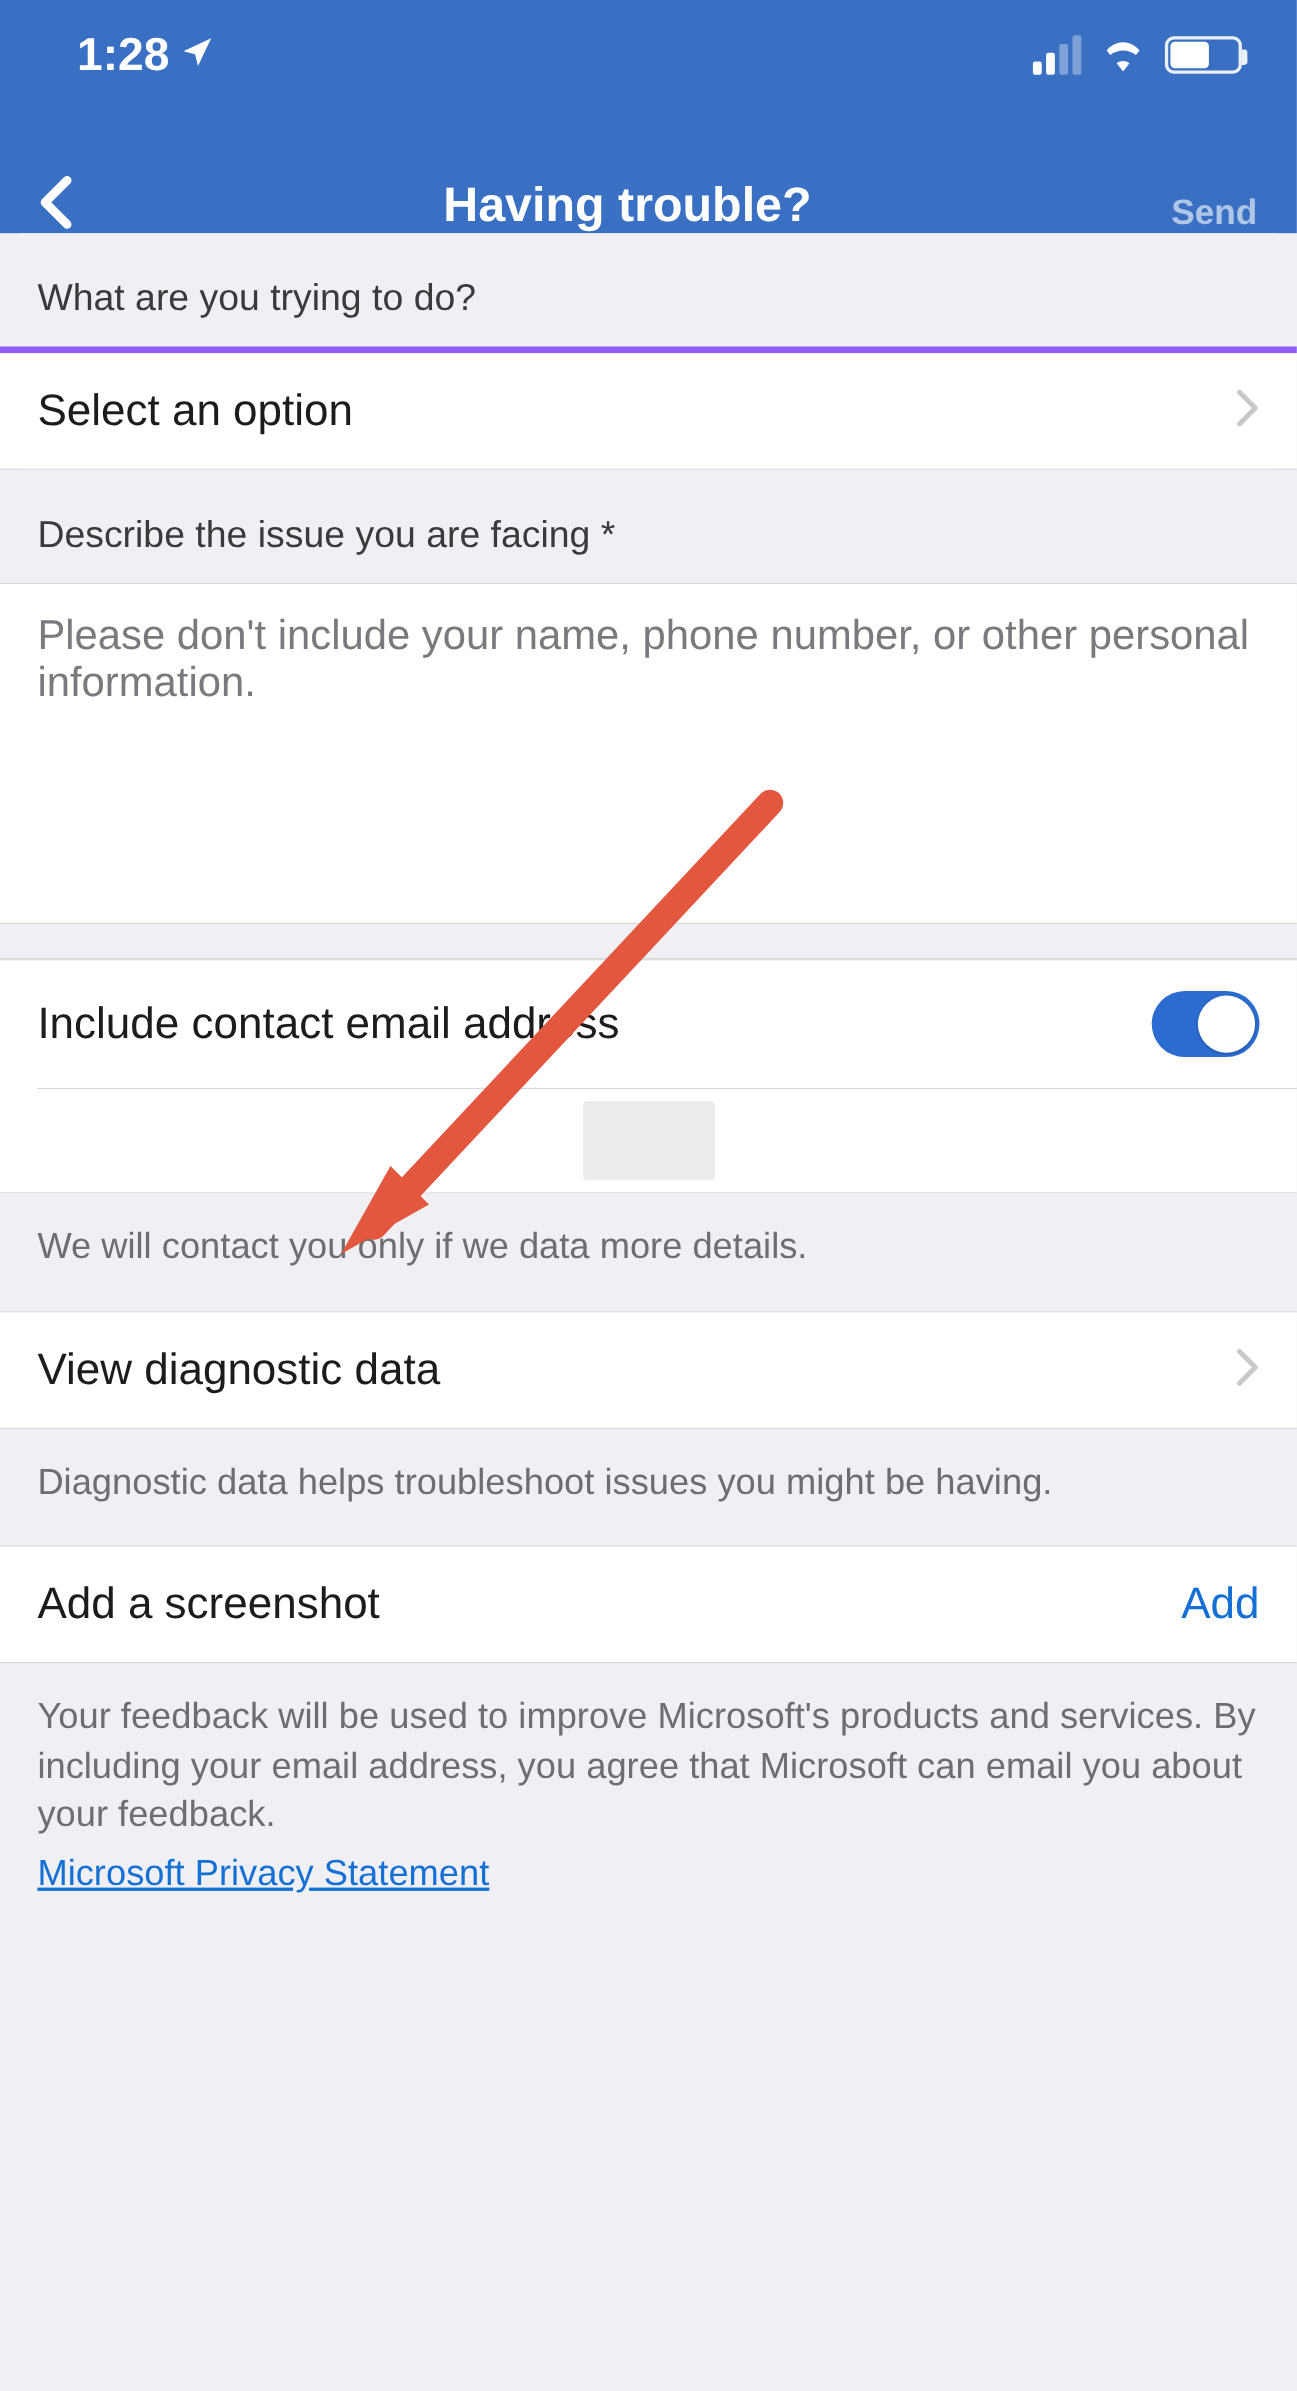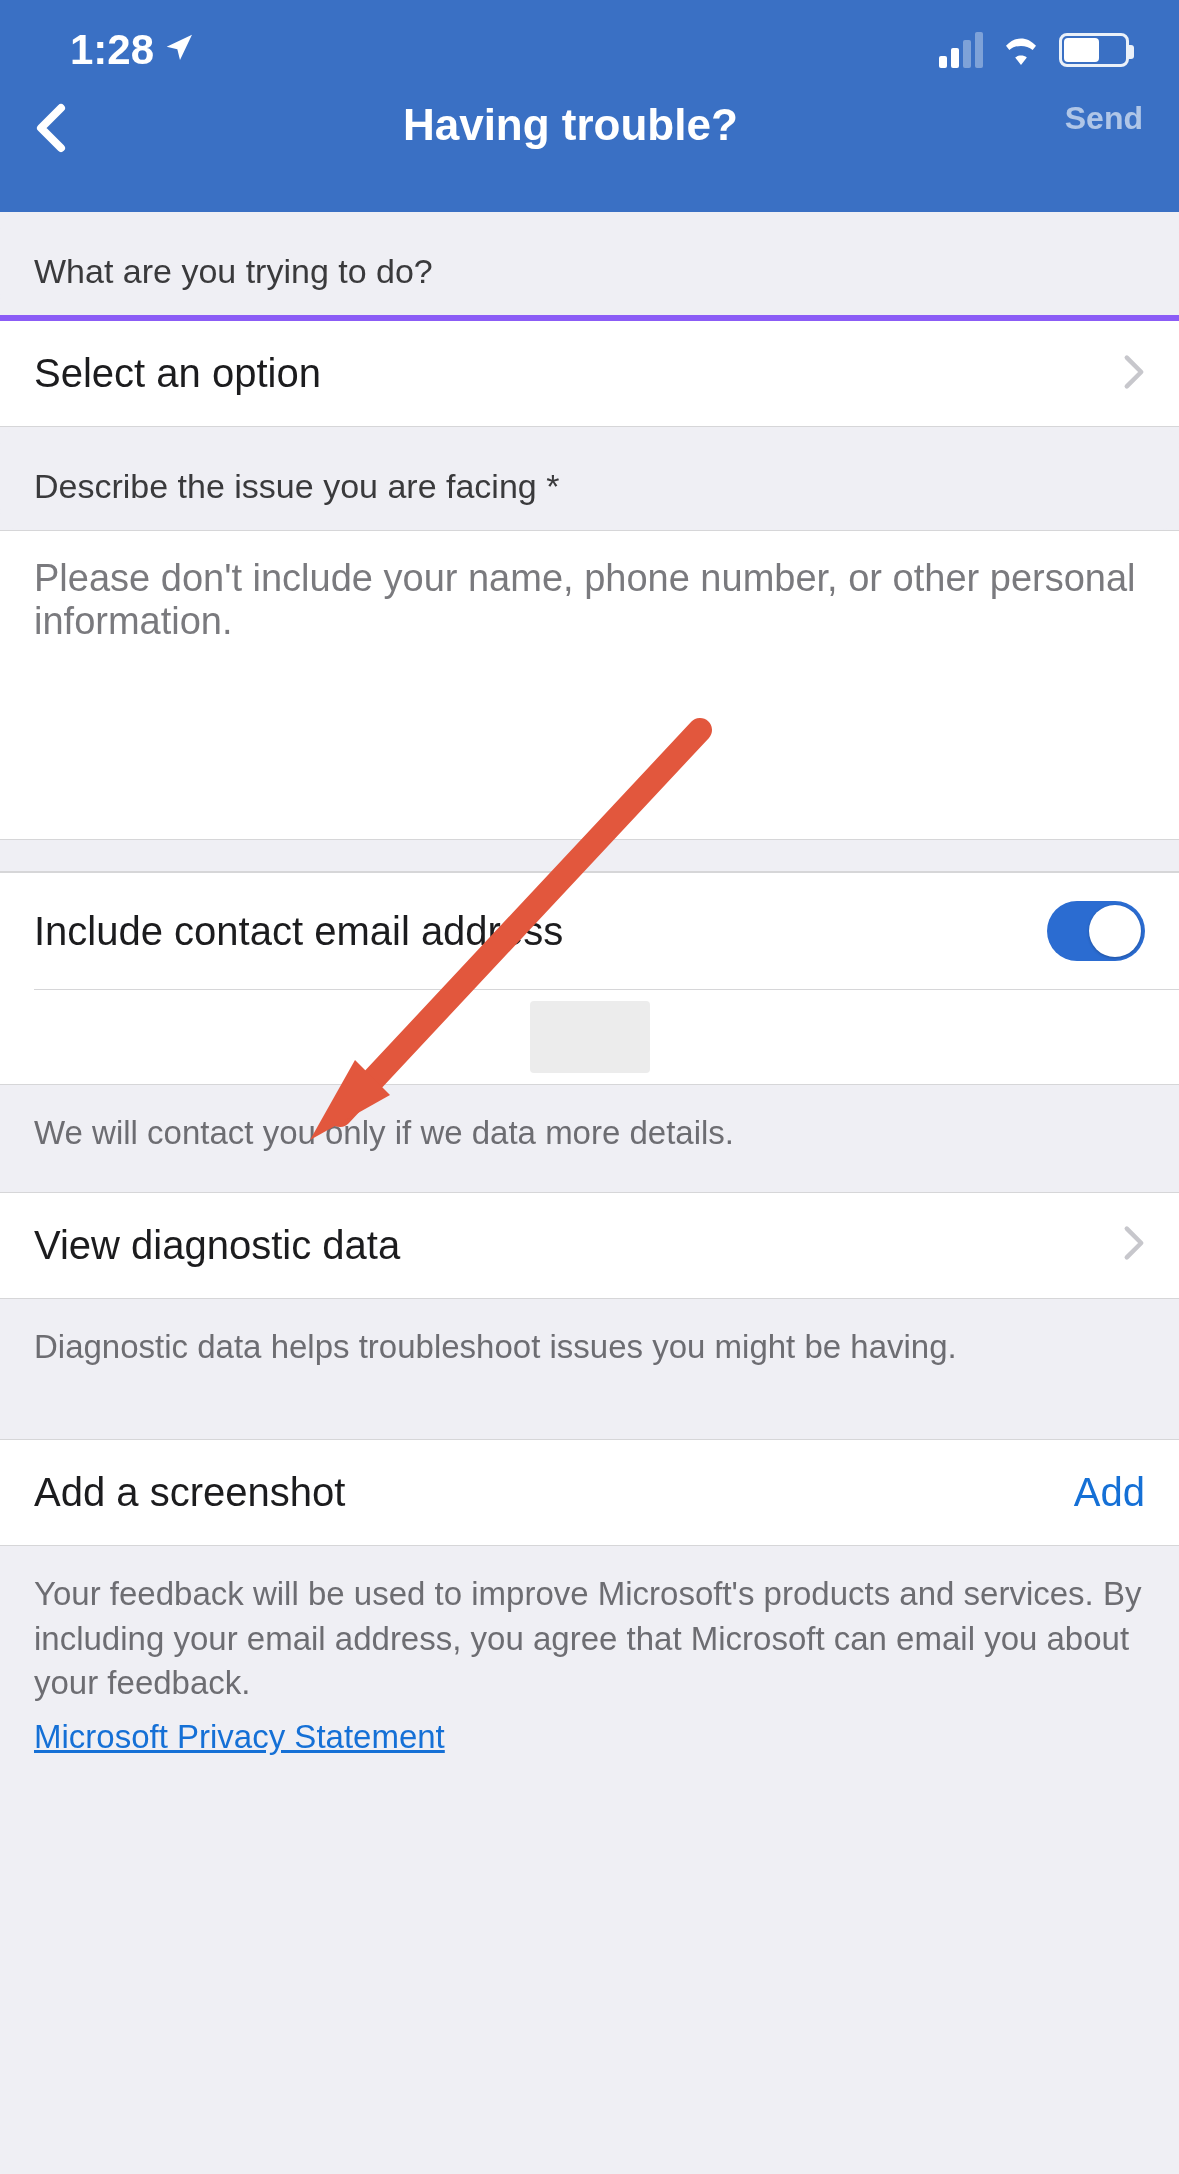--- a/index.html
+++ b/index.html
@@ -8,21 +8,21 @@
   .statusbar-left { font-size: 42px; font-weight: 700; display: flex; align-items: center; gap: 10px; }
   .statusbar-right { display: flex; align-items: center; gap: 18px; }
   .signal-bars { display: flex; align-items: flex-end; gap: 4px; }
   .signal-bars span { display:inline-block; width: 8px; background: #fff; border-radius: 2px; }
   .signal-bars span.dim { background: rgba(255,255,255,0.35); }
   .wifi-icon svg { display:block; }
   .battery { width: 70px; height: 34px; border: 3px solid rgba(255,255,255,0.9); border-radius: 8px; position: relative; }
   .battery::after { content:""; position:absolute; right:-8px; top:9px; width:5px; height:14px; background: rgba(255,255,255,0.9); border-radius: 0 3px 3px 0;}
   .battery-fill { position:absolute; left:2px; top:2px; bottom:2px; width: 55%; background:#fff; border-radius: 4px; }
 
-  .navbar { background: #3a70c4; height: 112px; display: flex; align-items: flex-start; justify-content: space-between; padding: 0 36px; color: #fff; }
+  .navbar { background: #3a70c4; height: 112px; display: flex; align-items: flex-end; justify-content: space-between; padding: 0 36px; color: #fff; }
   .navbar-title { font-size: 44px; font-weight: 700; }
   .navbar-send { font-size: 32px; color: rgba(255,255,255,0.6); font-weight: bold; }
   .back-chevron { width: 40px; height: 56px; display:flex; align-items:center; }
 
   .section-header { padding: 40px 34px 24px; font-size: 34px; color: #3a3a3c; background: #efeff4; border-radius: 21px; }
   .cell { background: #fff; border-top: 6px solid #8b5cf6; border-bottom: 1px solid #d6d6d8; padding: 30px 34px; display: flex; align-items: center; justify-content: space-between; }
   .cell .label { font-size: 40px; color: #1c1c1e; }
   .chevron-right { color: #c7c7cc; }
   .textarea-cell { background:#fff; border-top:1px solid #d6d6d8; border-bottom:1px solid #d6d6d8; padding: 26px 34px; height: 310px; }
   .textarea-cell textarea { width:100%; height:100%; border:none; outline:none; resize:none; font-size: 38px; color:#1c1c1e; font-family: inherit; }
@@ -38,21 +38,21 @@
   .redacted { width: 120px; height: 72px; background:#ececec; border-radius:4px; }
 
   .switch { width: 98px; height: 60px; background:#2b6cd1; border-radius: 34px; position:relative; }
   .switch .knob { position:absolute; right:4px; top:4px; width:52px; height:52px; border-radius:50%; background:#fff; box-shadow: 0 1px 3px rgba(0,0,0,0.25); }
 
   .footer-note { padding: 26px 34px 36px; font-size: 33px; color:#6d6d72; background:#efeff4; line-height: 1.35; }
 
   .diag-cell { background:#fff; border-top:1px solid #d6d6d8; border-bottom:1px solid #d6d6d8; padding: 30px 34px; display:flex; align-items:center; justify-content:space-between; position:relative; }
   .diag-cell .label { font-size: 40px; color:#1c1c1e; }
 
-  .screenshot-cell { background:#fff; border-top:1px solid #d6d6d8; border-bottom:1px solid #d6d6d8; padding: 30px 34px; display:flex; align-items:center; justify-content:space-between;margin-top:34px; }
+  .screenshot-cell { background:#fff; border-top:1px solid #d6d6d8; border-bottom:1px solid #d6d6d8; padding: 30px 34px; display:flex; align-items:center; justify-content:space-between; }
   .screenshot-cell .label { font-size: 40px; color:#1c1c1e; }
   .add-link { font-size: 40px; color:#1570d6; }
 
   .disclaimer { padding: 26px 34px 12px; font-size: 33px; color:#6d6d72; line-height:1.35; }
   .privacy-link { color:#1570d6; text-decoration: underline; font-size: 33px; padding: 0 34px; display:inline-block; }
 
   .annotation-arrow { position:absolute; pointer-events:none; }
 </style>
 </head>
 <body>

